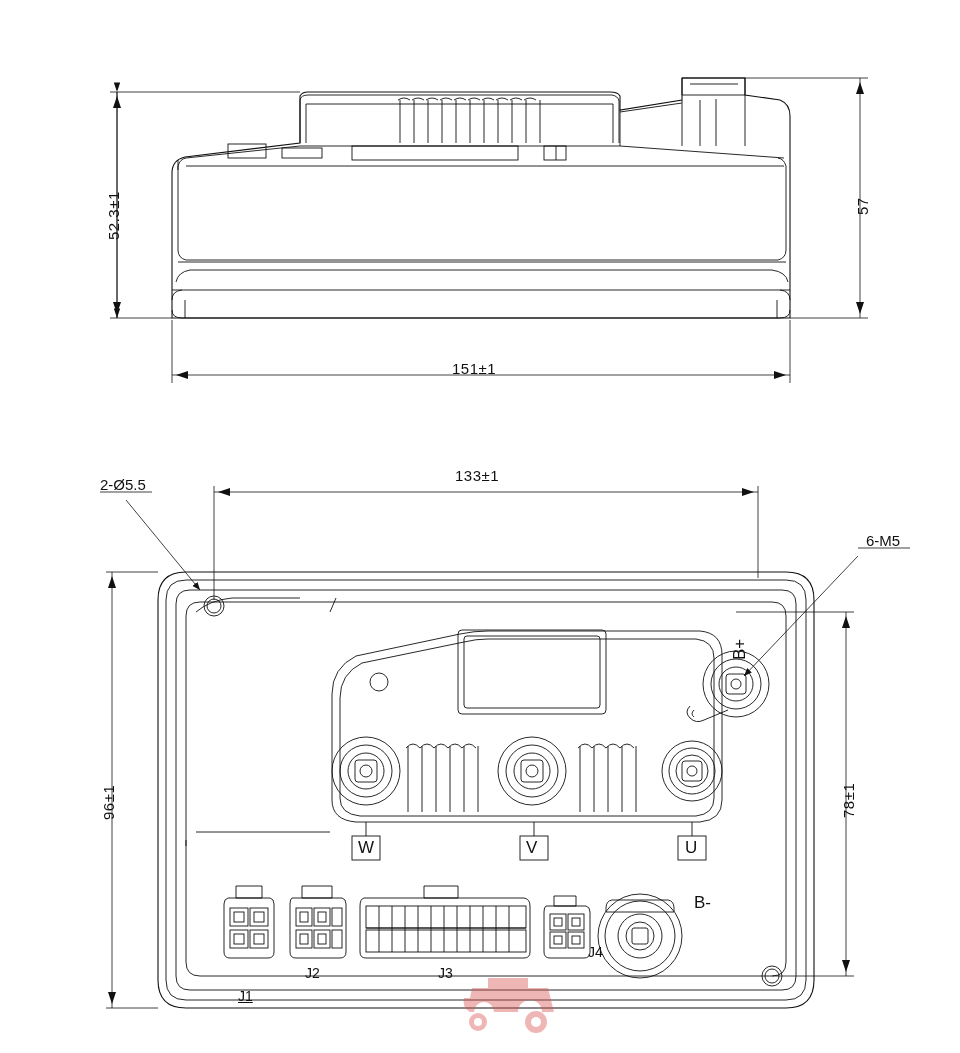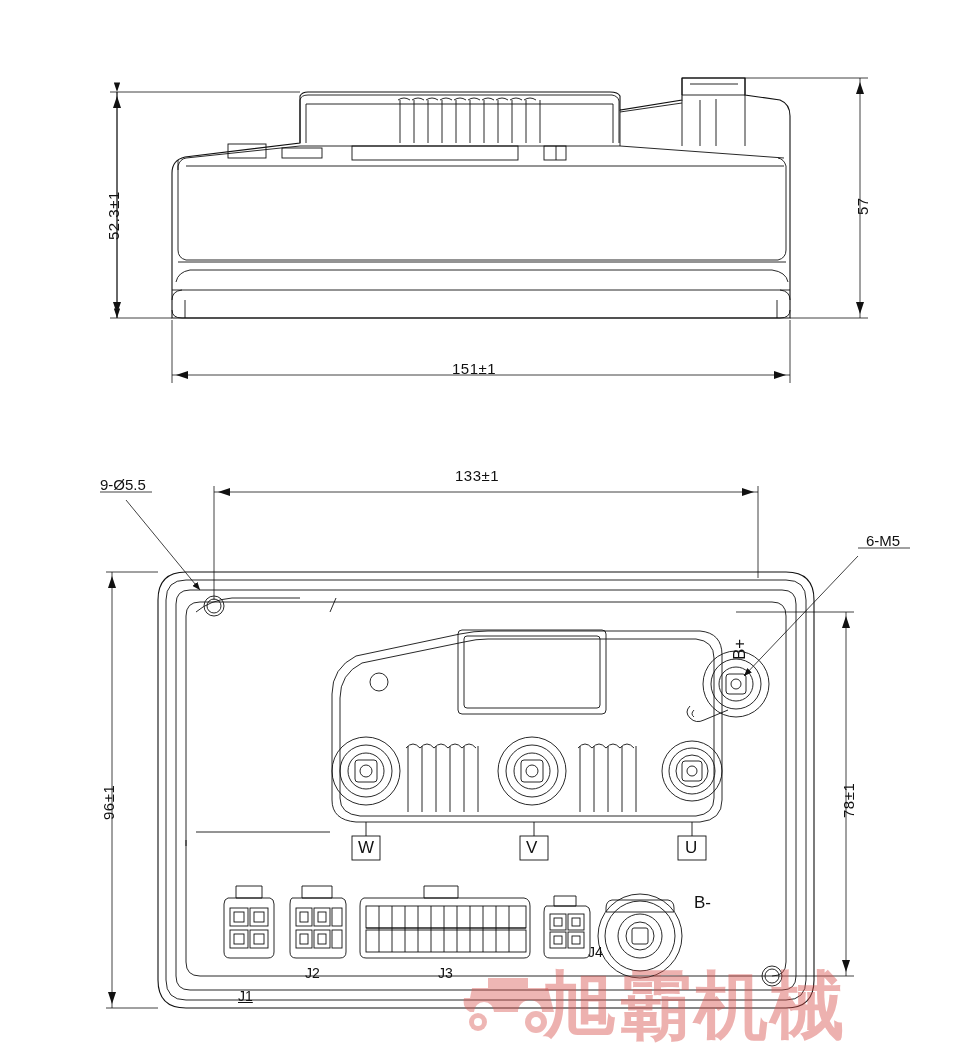--- a/index.html
+++ b/index.html
@@ -358,21 +358,21 @@
   <div class="dim-label" style="left:452px; top:352px;margin-top:8px;">151±1</div>
 
   
   <div class="dim-label" style="left:455px; top:467px;">133±1</div>
 
   <div class="dim-label vert" style="left:100px; top:820px;">96±1</div>
 
   <div class="dim-label vert" style="left:840px; top:818px;">78±1</div>
 
   
-  <div class="note-label" style="left:100px; top:476px;">9-Ø5.5</div>
+  <div class="note-label" style="left:100px; top:476px;">2-Ø5.5</div>
 
   <div class="note-label" style="left:866px; top:532px;">6-M5</div>
 
   
   <div class="term-label rot" style="left:730px; top:660px;">B+</div>
 
   <div class="term-label" style="left:694px; top:893px;">B-</div>
 
   <div class="term-label" style="left:358px; top:838px;">W</div>
 
@@ -383,17 +383,14 @@
   
   <div class="port-label" style="left:238px; top:988px;text-decoration:underline;">J1</div>
 
   <div class="port-label" style="left:305px; top:965px;text-align:right;">J2</div>
 
   <div class="port-label" style="left:438px; top:965px;">J3</div>
 
   <div class="port-label" style="left:588px; top:920px;margin-top:24px;">J4</div>
 
   
-  <div class="wm">
-    <div class="wm-text">旭霸机械</div>
-  </div>
 
 </div>
 
 </body></html>

